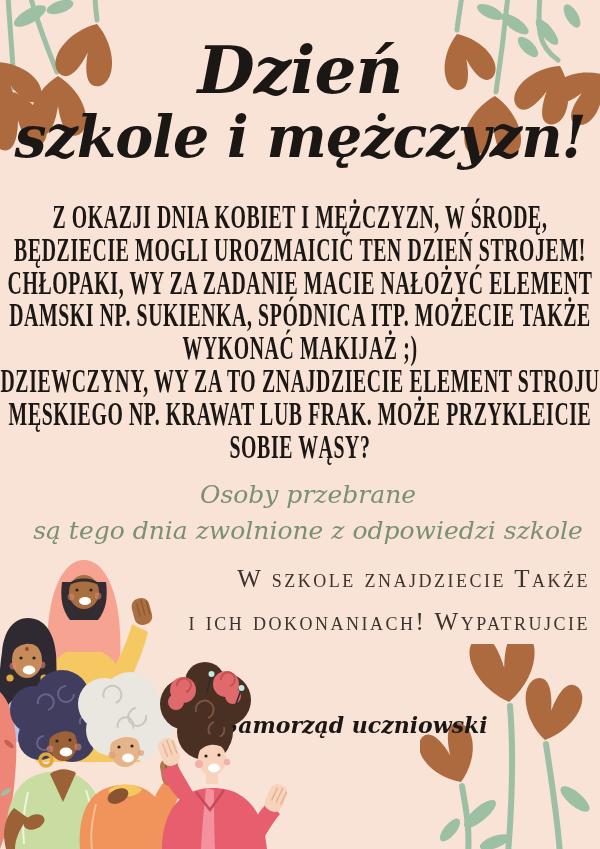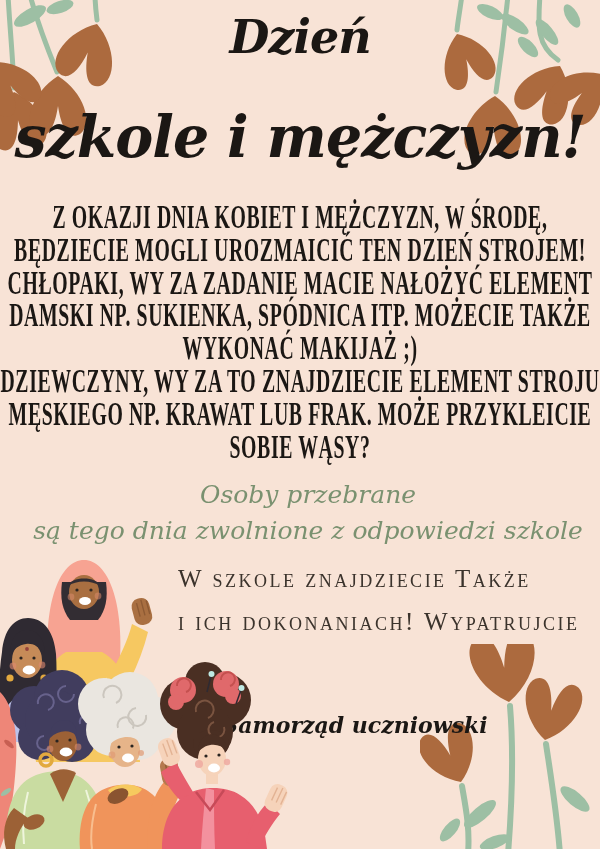--- a/index.html
+++ b/index.html
@@ -10,39 +10,39 @@
   body{background:#777;}
   .poster{
     position:relative; width:600px; height:849px; margin:0 auto;
     background:var(--bg); overflow:hidden;
     font-family:"Liberation Serif", serif; color:var(--ink);
   }
   
   .title{position:absolute; left:0; width:100%; text-align:center;
     font-family:"DejaVu Serif", serif; font-style:italic; font-weight:bold;
     color:var(--ink); letter-spacing:-1px; line-height:1;}
-  .title-1{top:14px; font-size:46px;}
+  .title-1{top:37px; font-size:66px;}
   .title-2{top:108px; font-size:57px;}
   
   .body-copy{
     position:absolute; top:201px; left:-200px; width:1000px;
     transform:scaleX(0.6); transform-origin:500px 0;
     font-family:"Liberation Serif", serif; font-weight:bold;
     font-size:33px; line-height:32.8px; text-align:center;
     letter-spacing:1px; color:var(--ink); white-space:nowrap;
   }
   
   .highlight{
     position:absolute; top:477px; left:8px; width:100%; text-align:center;
     font-family:"DejaVu Serif", serif; font-style:italic; font-weight:normal;
     font-size:25px; line-height:36px; color:var(--accent-green);
   }
   
   .info{
-    position:absolute; top:558px; left:178px; width:412px; text-align:left;
+    position:absolute; top:558px; left:178px; width:412px; text-align:right;
     font-family:"Liberation Serif", serif; font-variant:small-caps;
     font-size:25px; line-height:42.5px; letter-spacing:2.5px; color:var(--info-ink);
   }
   
   .signature{
     position:absolute; top:712px; left:200px; width:310px; text-align:center;
     font-family:"DejaVu Serif", serif; font-style:italic; font-weight:bold;
     font-size:22px; color:var(--ink);
   }
   .deco{position:absolute; pointer-events:none;}

